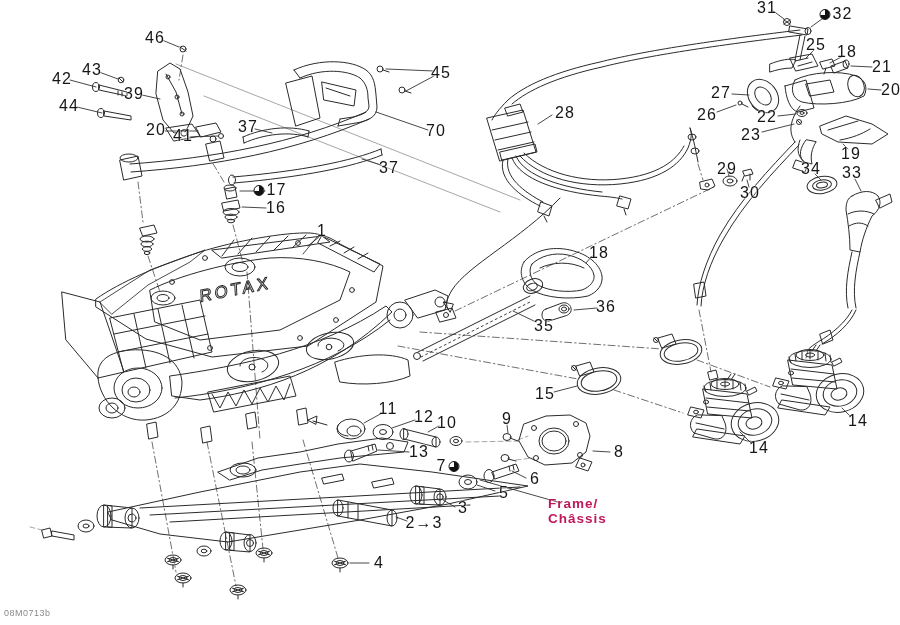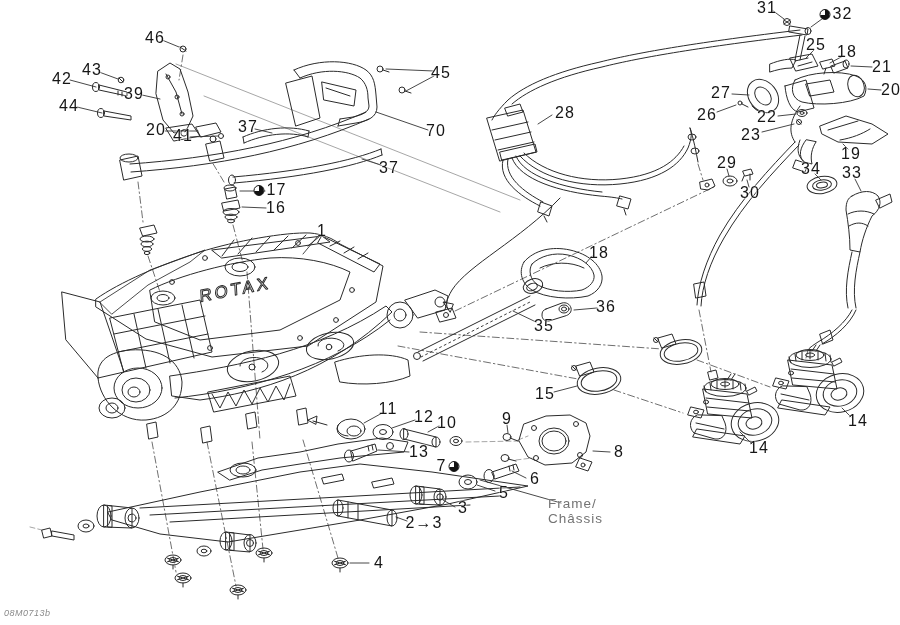--- a/index.html
+++ b/index.html
@@ -8,23 +8,23 @@
   .stage svg{position:absolute;left:0;top:0;}
   svg *{stroke:#2b2b2b;stroke-width:1;fill:none;stroke-linecap:round;stroke-linejoin:round;}
   .ld{stroke:#333;stroke-width:.9;}
   .dd{stroke:#4a4a4a;stroke-width:.8;stroke-dasharray:7 3 1.5 3;}
   .tn{stroke:#6a6a6a;stroke-width:.6;}
   .callout{position:absolute;transform:translate(-50%,-50%);display:flex;align-items:center;gap:2px;
            font-size:16px;letter-spacing:1.1px;color:#161616;white-space:nowrap;
            text-shadow:0 0 2px #fff,0 0 2px #fff;text-align:center;}
   .lube{display:inline-block;width:9px;height:9px;border-radius:50%;border:1px solid #121212;
         background:conic-gradient(#121212 0 270deg,#ffffff 270deg 360deg);}
-  .frame-label{position:absolute;font-size:13.5px;letter-spacing:1px;color:#737373;line-height:1.1;
-               text-shadow:0 0 2px #fff;}
-  .doccode{position:absolute;left:4px;top:608px;font-size:9px;color:#8a8a8a;letter-spacing:.5px;font-style:italic;}
+  .frame-label{position:absolute;font-size:13.5px;letter-spacing:1px;color:#be185d;line-height:1.1;
+               text-shadow:0 0 2px #fff;font-weight:bold;}
+  .doccode{position:absolute;left:4px;top:608px;font-size:9px;color:#8a8a8a;letter-spacing:.5px;}
 </style>
 </head>
 <body>
 
 <div class="stage">
 
 <svg width="900" height="625" viewBox="0 0 900 625">
   <defs>
     <pattern id="h1" width="4" height="4" patternUnits="userSpaceOnUse" patternTransform="rotate(45)">
       <line x1="0" y1="0" x2="0" y2="4" stroke="#222" stroke-width="1.8"></line>
@@ -561,21 +561,21 @@
     </div>
 <div class="callout" style="left:767px;top:117px">
       <span>22</span>
     </div>
 <div class="callout" style="left:751px;top:135px">
       <span>23</span>
     </div>
 <div class="callout" style="left:851px;top:154px">
       <span>19</span>
     </div>
-<div class="callout" style="left:727px;top:163px">
+<div class="callout" style="left:727px;top:169px">
       <span>29</span>
     </div>
 <div class="callout" style="left:811px;top:169px">
       <span>34</span>
     </div>
 <div class="callout" style="left:852px;top:173px">
       <span>33</span>
     </div>
 <div class="callout" style="left:750px;top:193px">
       <span>30</span>

